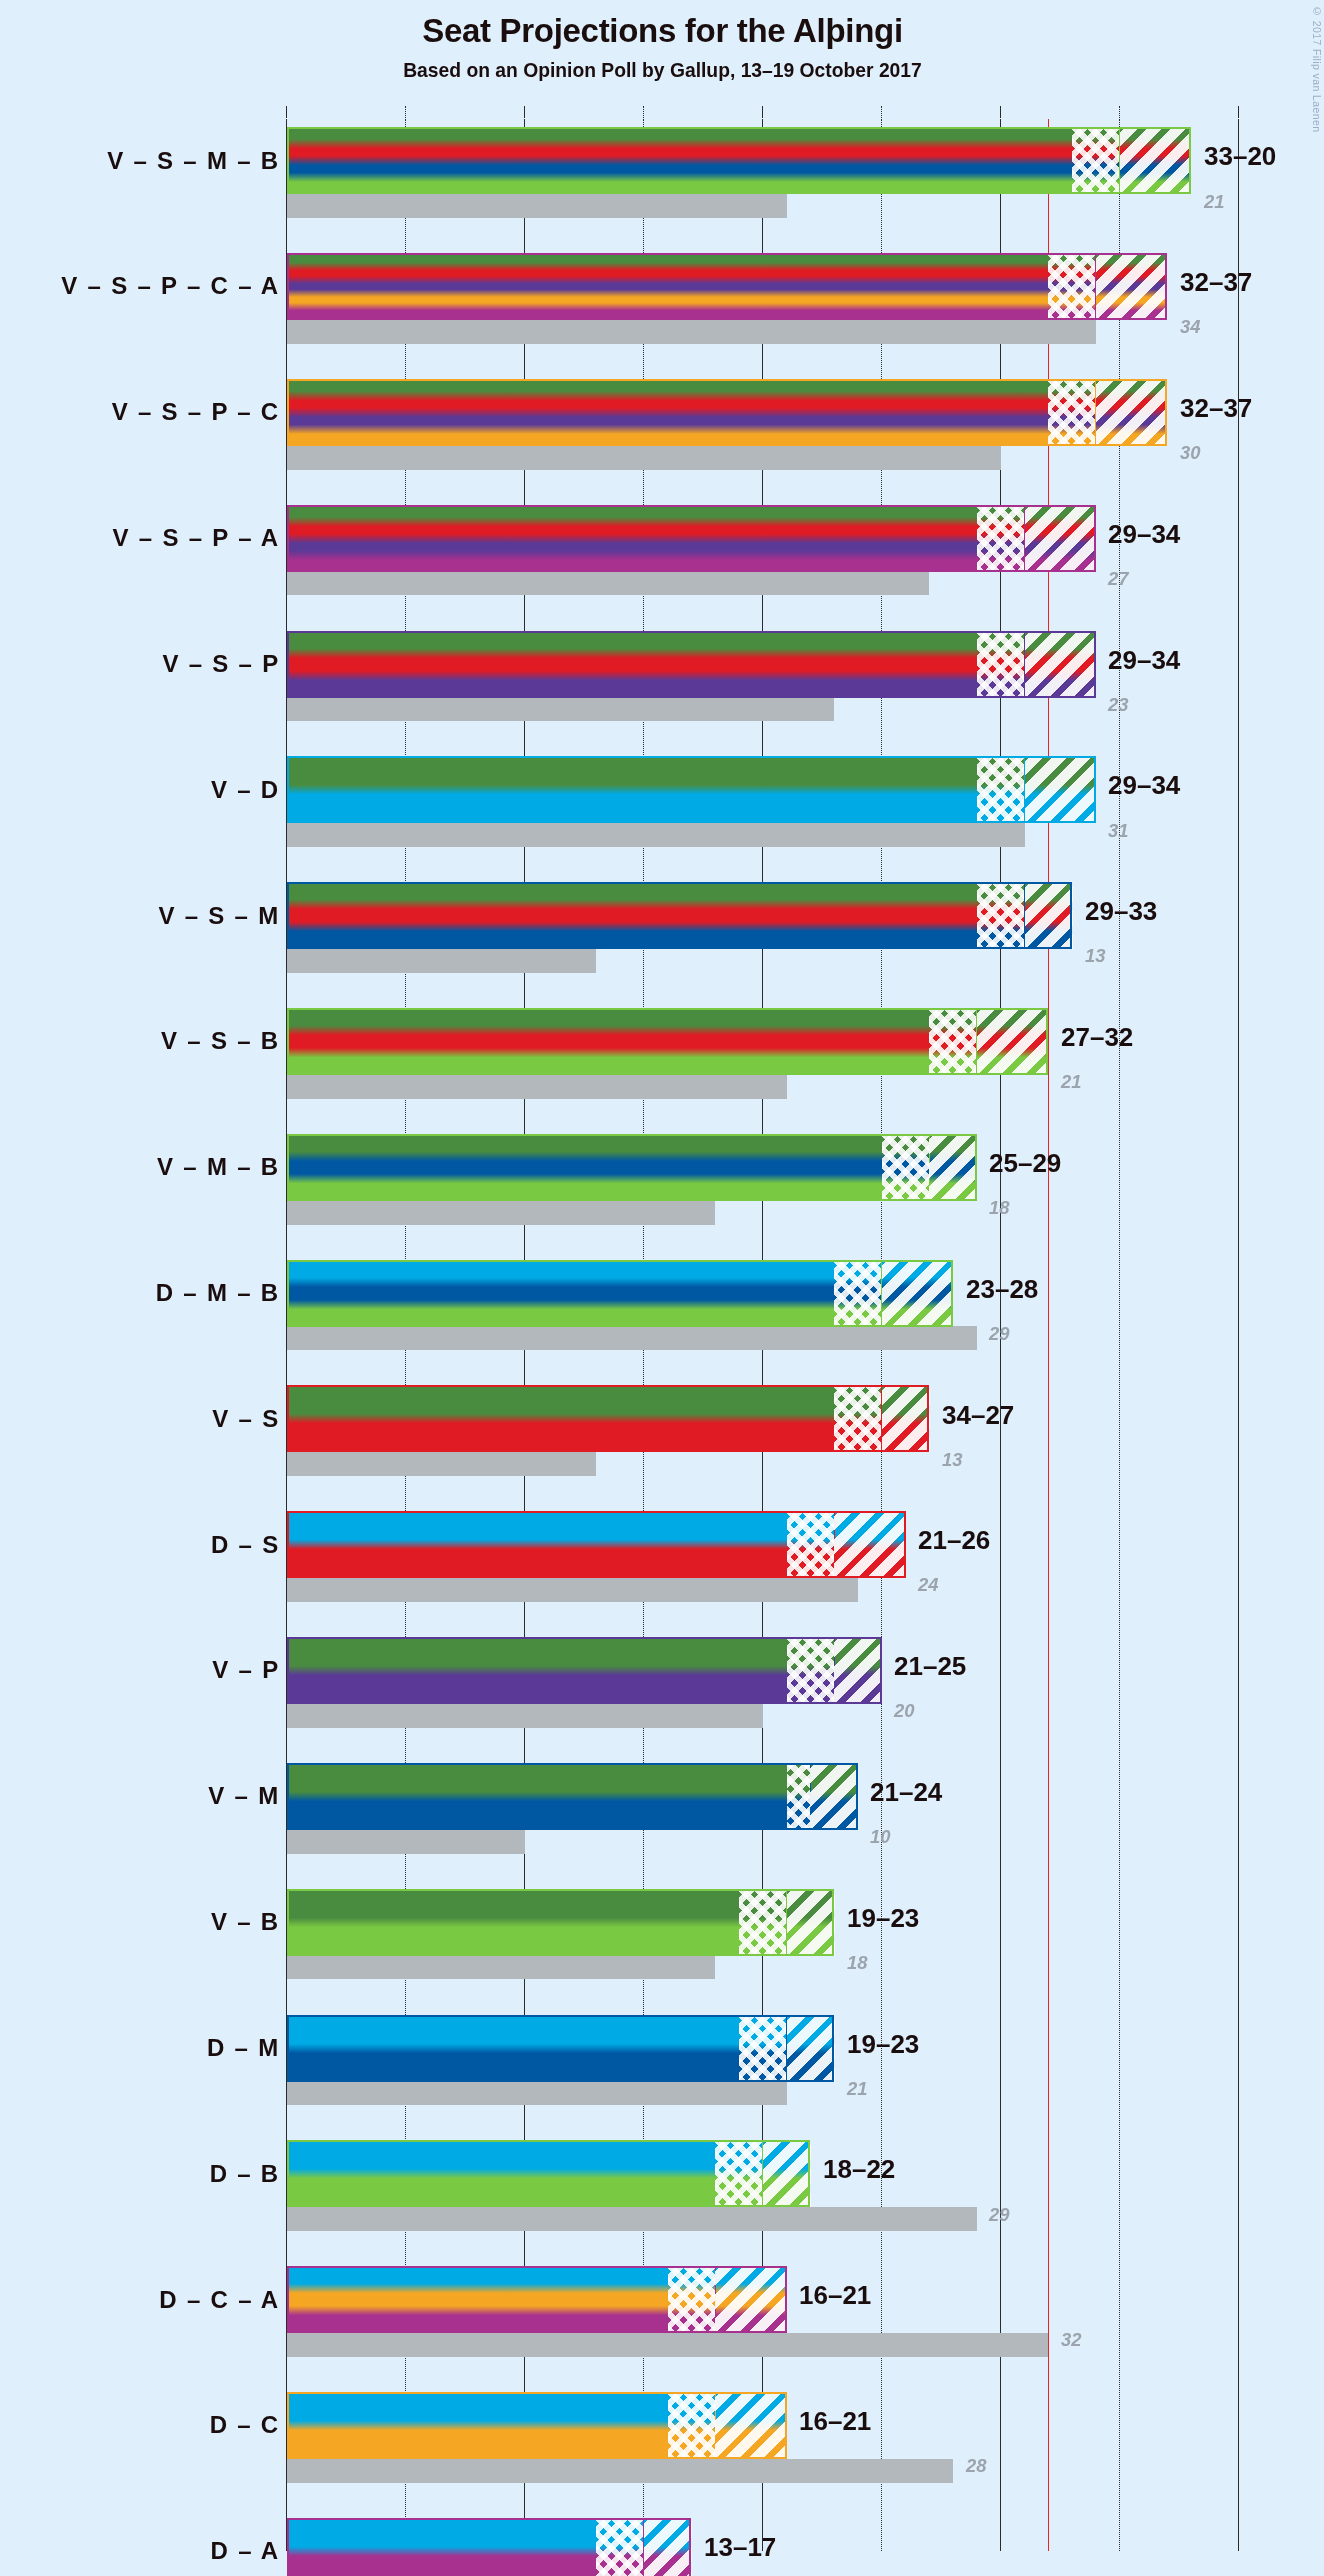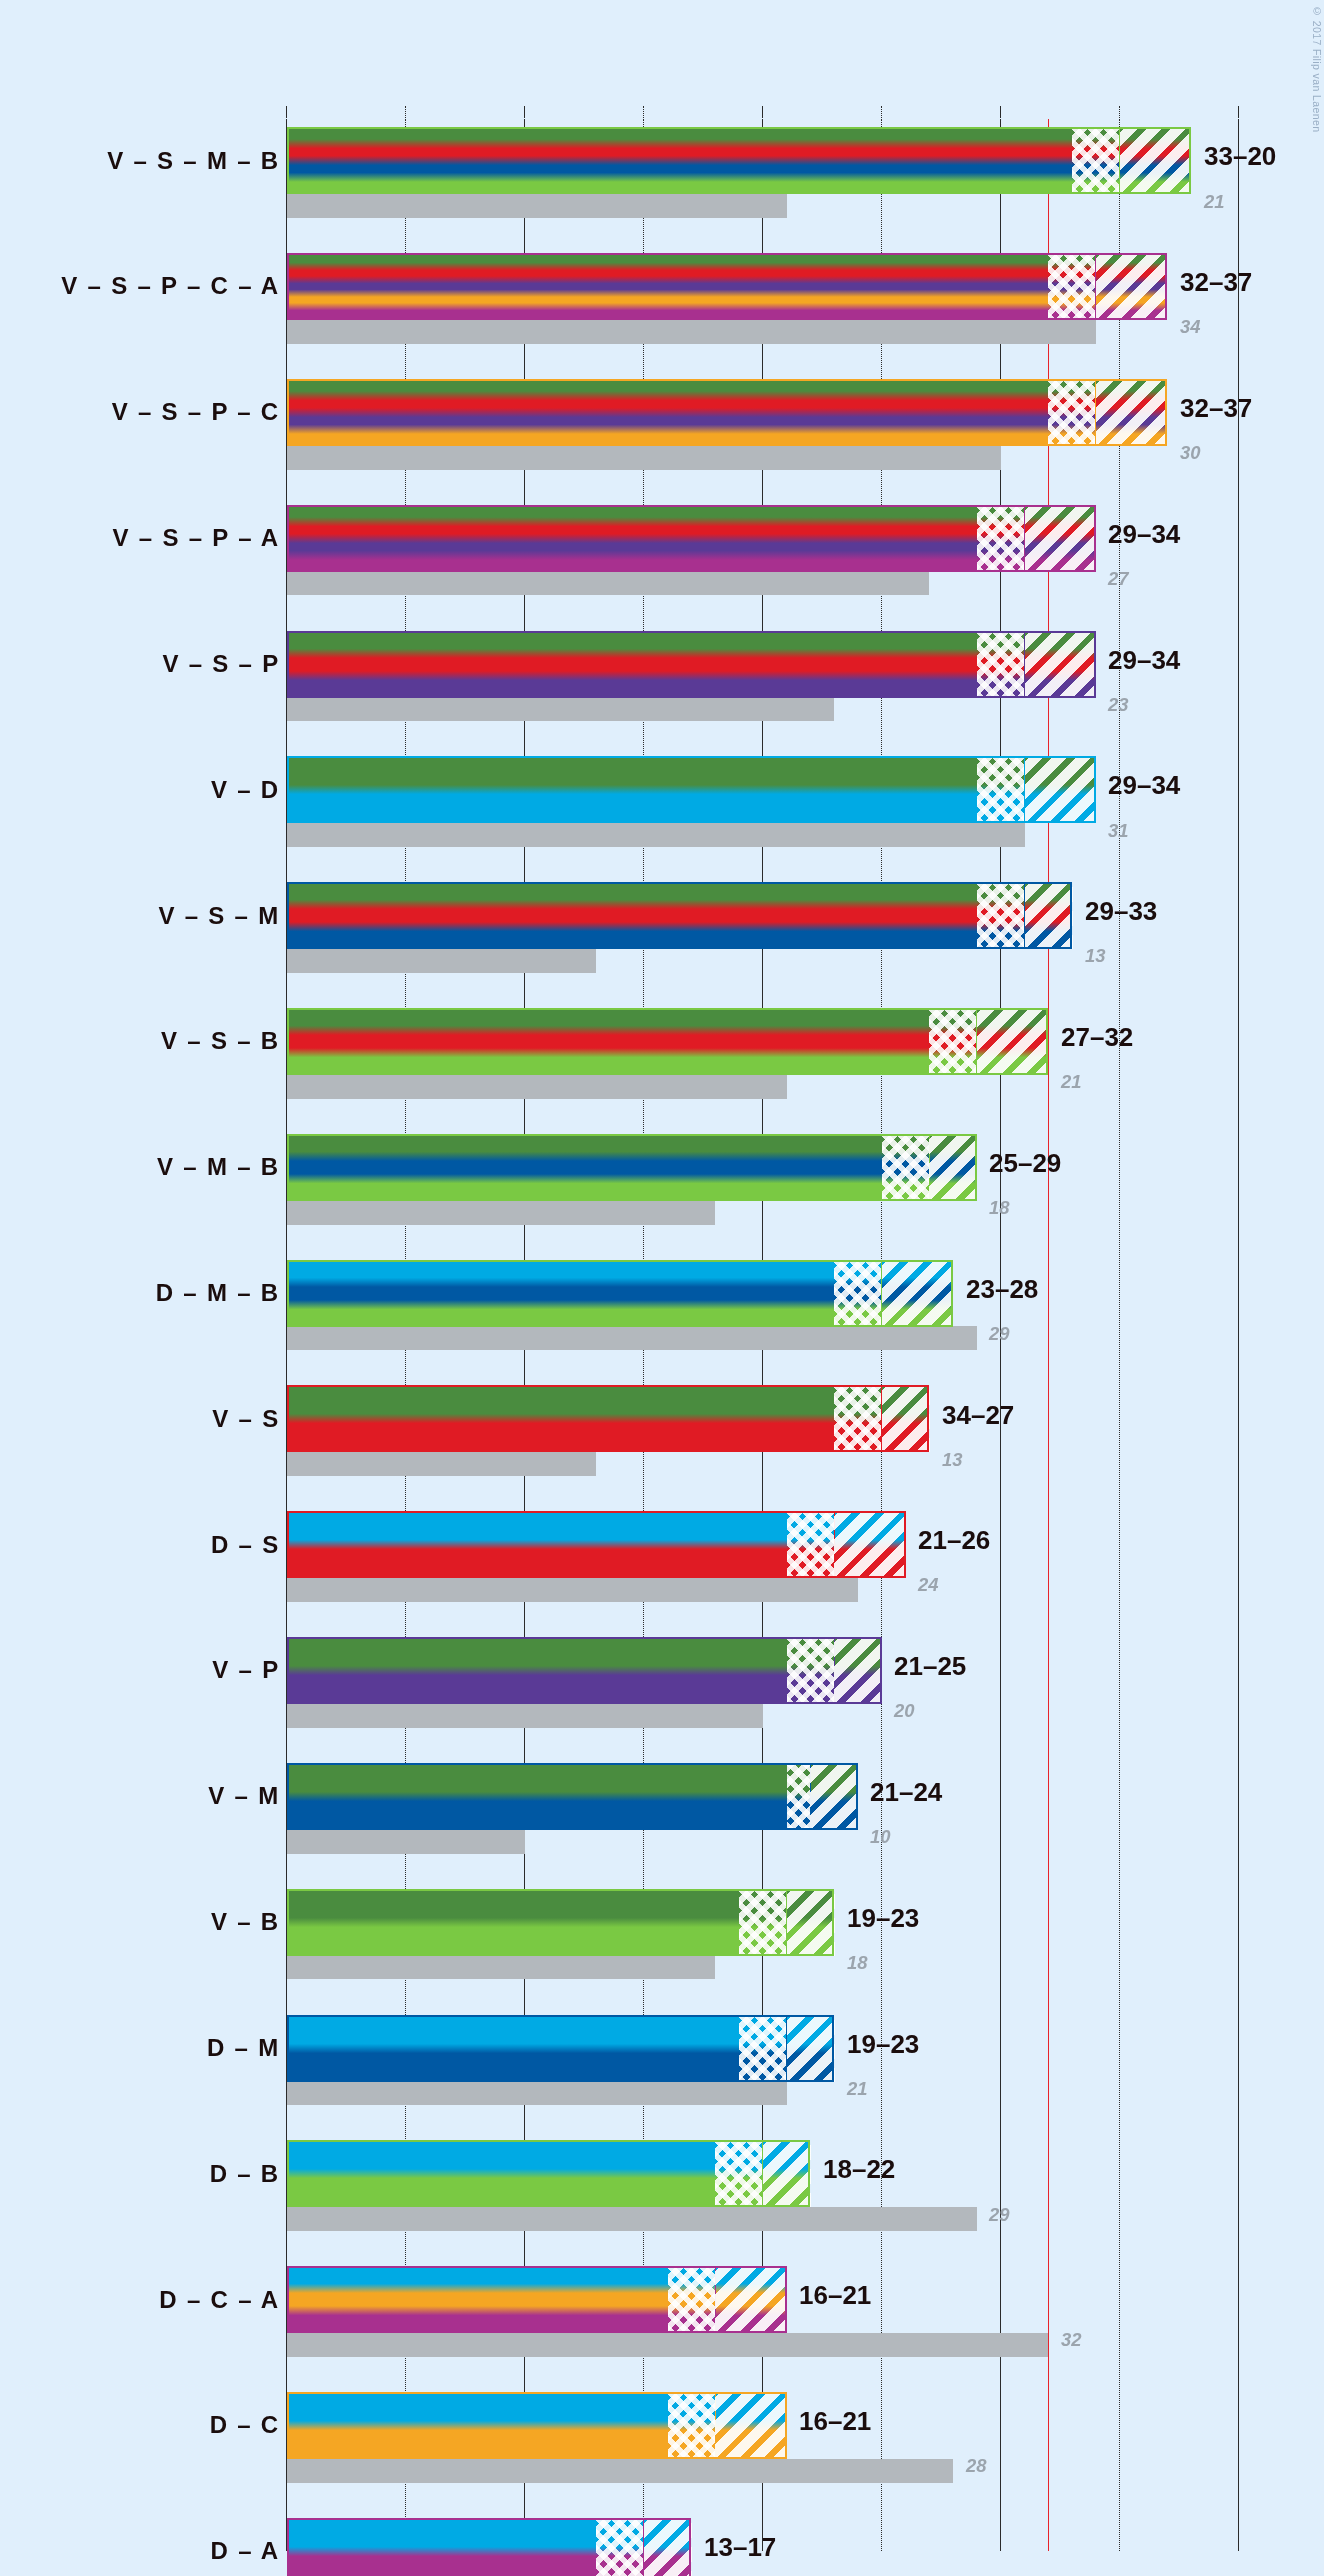--- a/index.html
+++ b/index.html
@@ -61,20 +61,22 @@
   .prevlabel{
     position:absolute;font-size:18.4px;font-style:italic;font-weight:bold;
     color:#9ba4ad;white-space:nowrap;
   }
 </style>
 </head>
 <body>
 
 <div id="chart">
 
+  <div class="title">Seat Projections for the Alþingi</div>
+  <div class="subtitle">Based on an Opinion Poll by Gallup, 13–19 October 2017</div>
   <div class="copyright">© 2017 Filip van Laenen</div>
 
   <div class="plot" id="plot">
       <div class="gridline" style="left: 286px;"></div>
       <div class="gridline minor" style="left: 405px;"></div>
       <div class="gridline" style="left: 524px;"></div>
       <div class="gridline minor" style="left: 643px;"></div>
       <div class="gridline" style="left: 762px;"></div>
       <div class="gridline minor" style="left: 881px;"></div>
       <div class="gridline" style="left: 1000px;"></div>

